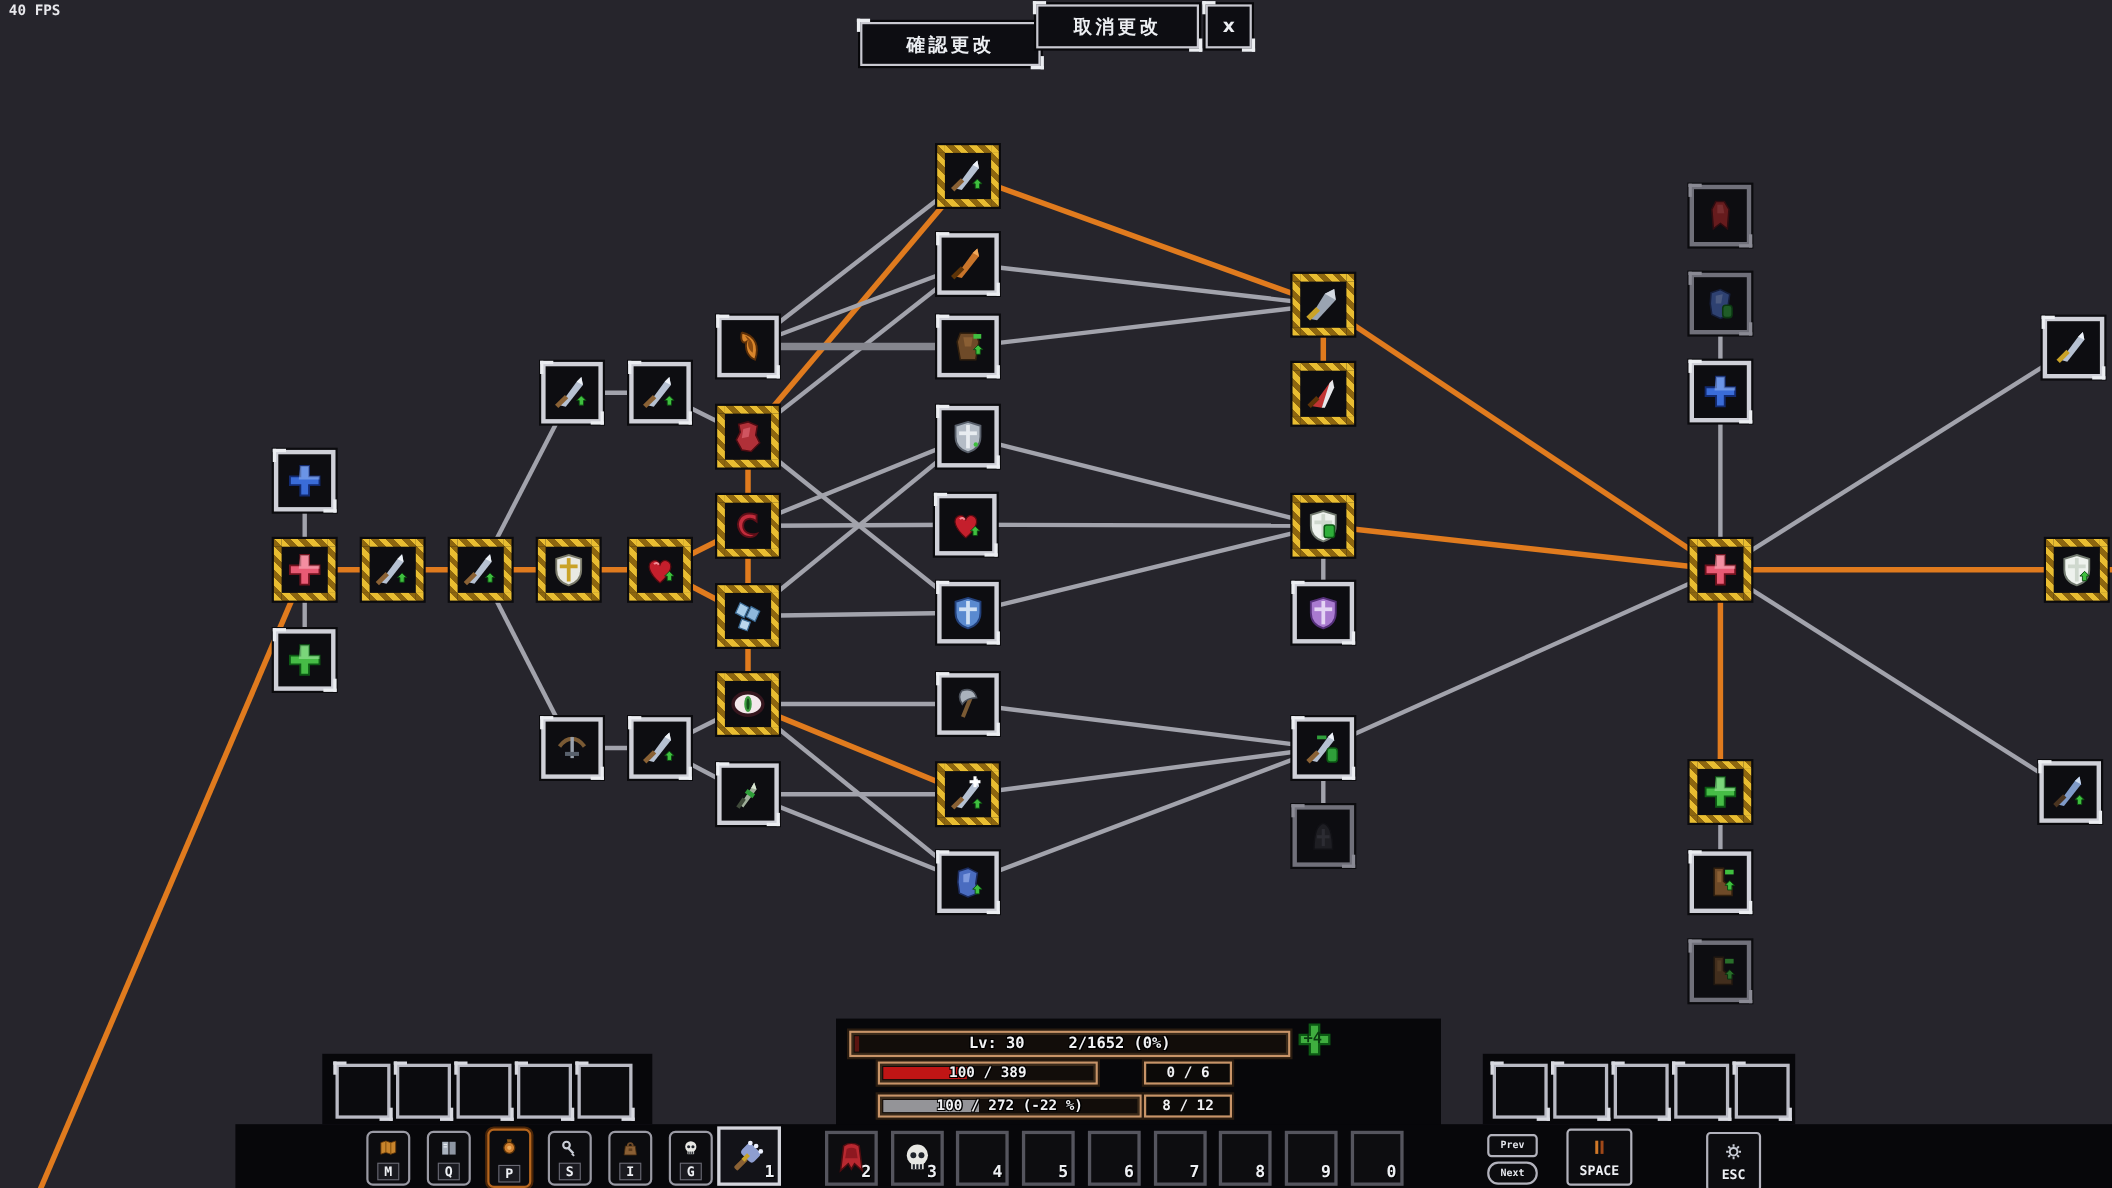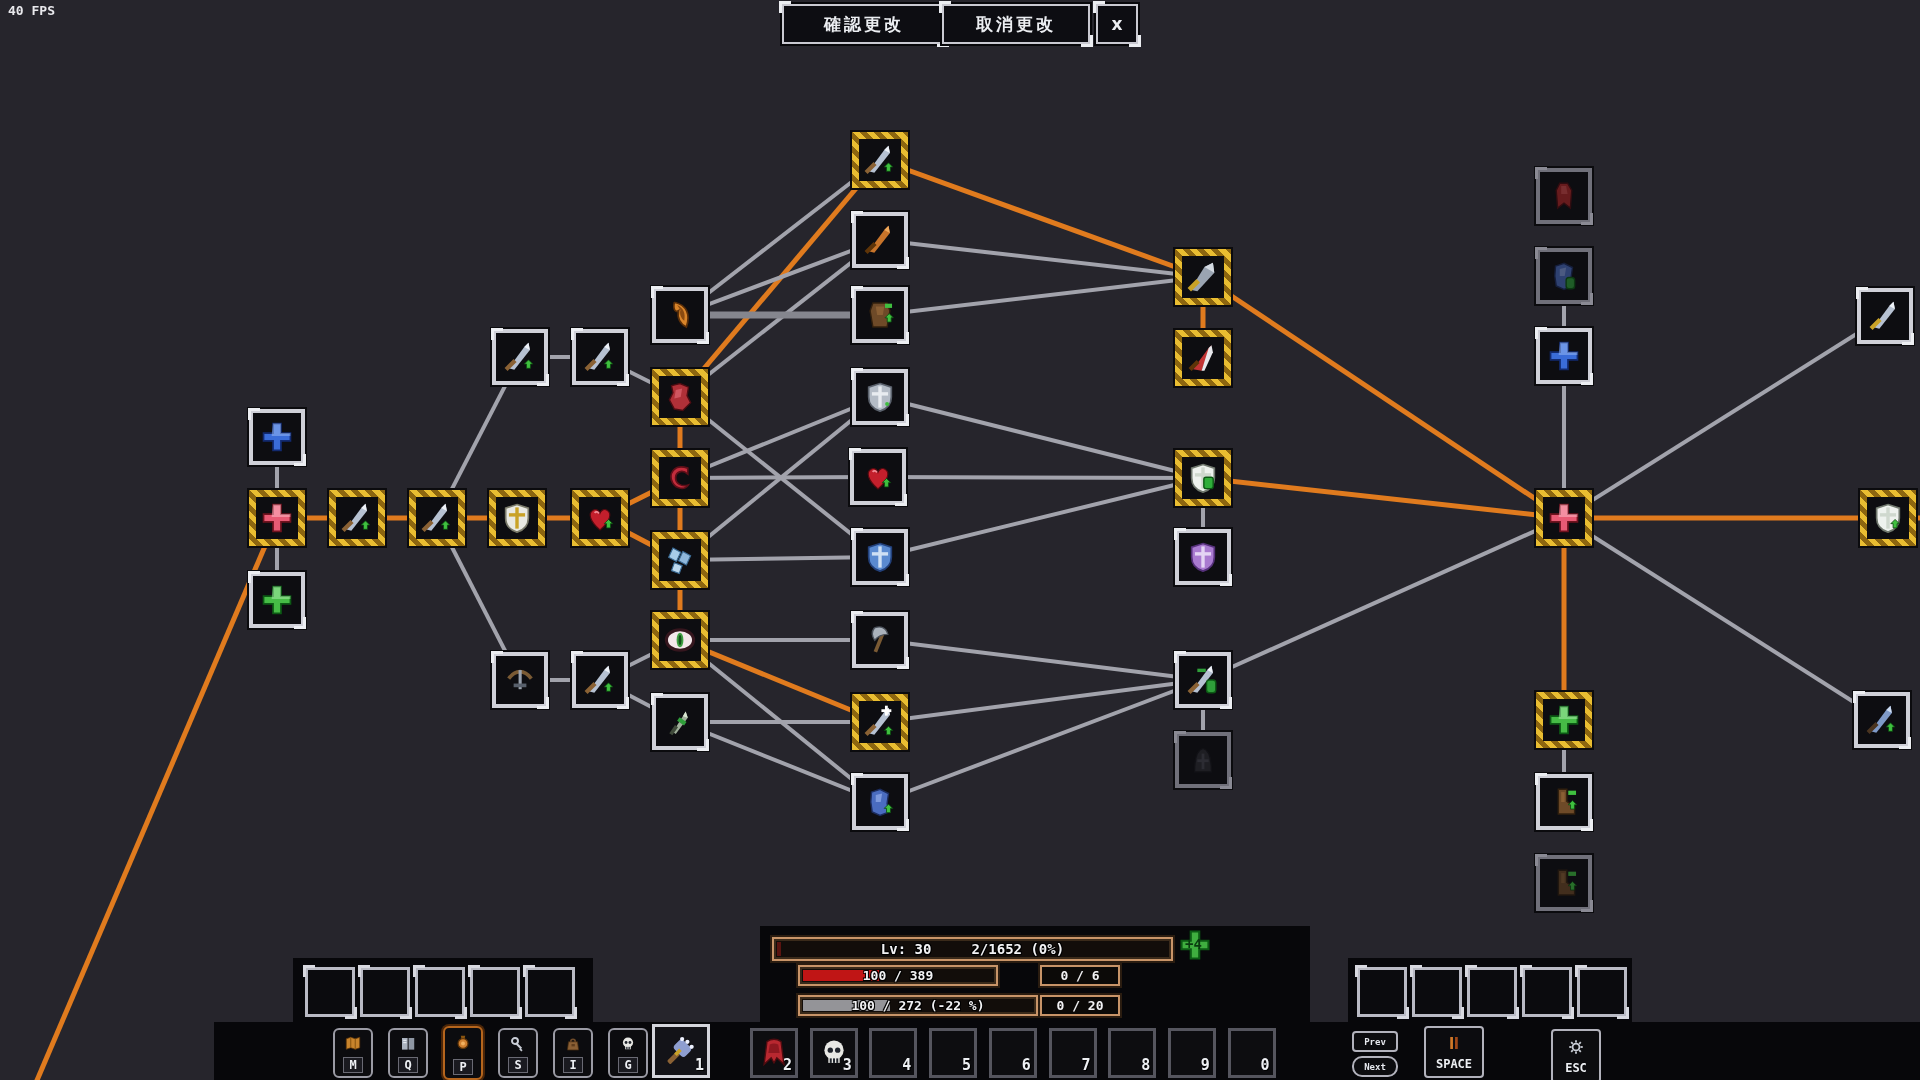--- a/index.html
+++ b/index.html
@@ -128,21 +128,21 @@
 
 <div id="screen">
 
   <div class="panel-black" style="left:760px; top:926px; width:550px; height:99px;"></div>
   <div class="panel-black" style="left:293px; top:958px; width:300px; height:64px;"></div>
   <div class="panel-black" style="left:1348px; top:958px; width:284px; height:64px;"></div>
   <div class="panel-black" style="left:214px; top:1022px; width:1706px; height:58px;"></div>
 
   <div id="fps" class="abs">40 FPS</div>
 
-  <div class="pix-btn" style="left:782px; top:4px; width:164px; height:40px;">確認更改</div>
+  <div class="pix-btn" style="left:782px; top:20px; width:164px; height:40px;">確認更改</div>
   <div class="pix-btn" style="left:942px; top:4px; width:148px; height:40px;">取消更改</div>
   <div class="pix-btn" style="left:1096px; top:4px; width:42px; height:40px; letter-spacing:0;">x</div>
 
   <svg id="tree-links" width="1920" height="1080">
       <line x1="277" y1="518" x2="35" y2="1085" stroke="#e07b1e" stroke-width="5"></line>
       <line x1="277" y1="518" x2="357" y2="518" stroke="#e07b1e" stroke-width="5"></line>
       <line x1="357" y1="518" x2="437" y2="518" stroke="#e07b1e" stroke-width="5"></line>
       <line x1="437" y1="518" x2="517" y2="518" stroke="#e07b1e" stroke-width="5"></line>
       <line x1="517" y1="518" x2="600" y2="518" stroke="#e07b1e" stroke-width="5"></line>
       <line x1="600" y1="518" x2="680" y2="478" stroke="#e07b1e" stroke-width="5"></line>
@@ -522,21 +522,21 @@
         <span>100 / 389</span>
       </div>
   </div>
   <div class="bar" style="left:798px; top:995px; width:240px; height:21px;">
     <div class="fill" id="armor-fill" style="width: 37%; background: rgb(148, 148, 152);"></div>
     <div class="txt" style="font-size:13px;">
         <span>100 / 272 (-22 %)</span>
       </div>
   </div>
   <div class="counter" style="left:1040px; top:965px; width:80px; height:21px;">0 / 6</div>
-  <div class="counter" style="left:1040px; top:995px; width:80px; height:21px;">0 / 20</div>
+  <div class="counter" style="left:1040px; top:995px; width:80px; height:21px;">8 / 12</div>
 
   <div id="slots-left">
       <div class="slot" style="left: 305px; top: 967px;"></div>
       <div class="slot" style="left: 360px; top: 967px;"></div>
       <div class="slot" style="left: 415px; top: 967px;"></div>
       <div class="slot" style="left: 470px; top: 967px;"></div>
       <div class="slot" style="left: 525px; top: 967px;"></div>
     </div>
   <div id="slots-right">
       <div class="slot" style="left: 1357px; top: 967px;"></div>

